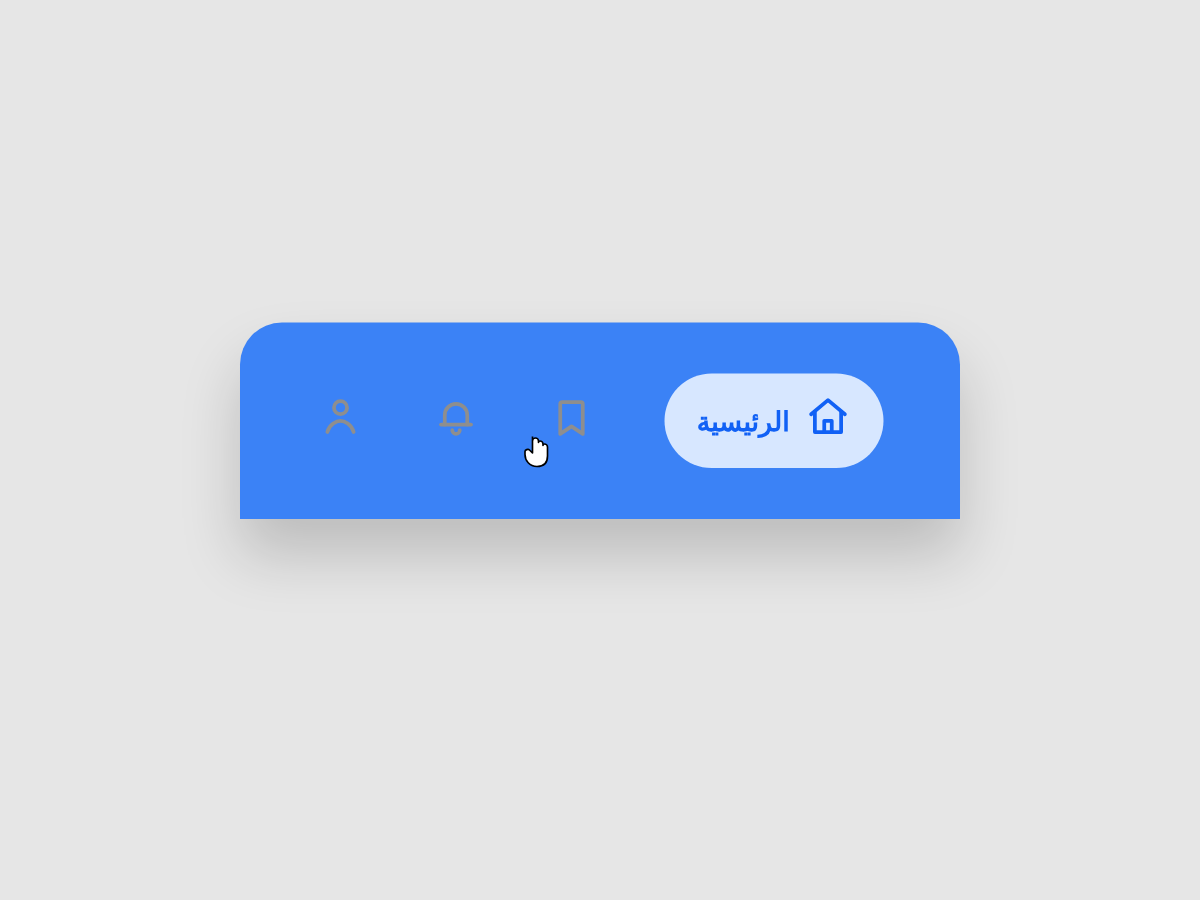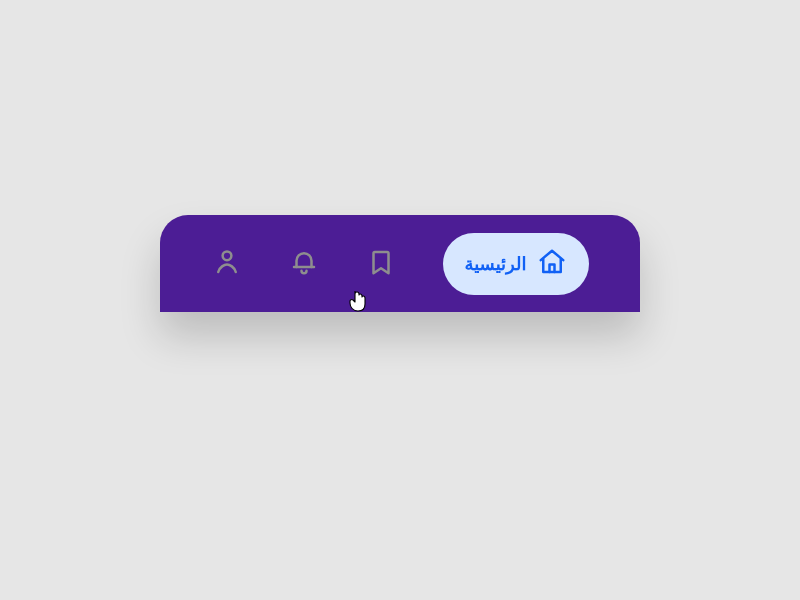--- a/index.html
+++ b/index.html
@@ -10,22 +10,22 @@
     background: #e6e6e6;
     font-family: "Segoe UI", Tahoma, Arial, sans-serif;
     overflow: hidden;
   }
 
   .nav-card {
     position: absolute;
     left: 160px;
     top: 215px;
     width: 480px;
-    height: 97px;
-    background: #4c1d95;
+    height: 131px;
+    background: #3b82f6;
     border-radius: 28px 28px 0 0;
     box-shadow: 0 24px 40px rgba(0,0,0,0.18);
     display: flex;
     flex-direction: row-reverse;
     align-items: center;
     justify-content: space-around;
     padding: 0 28px;
     box-sizing: border-box;
   }
 

